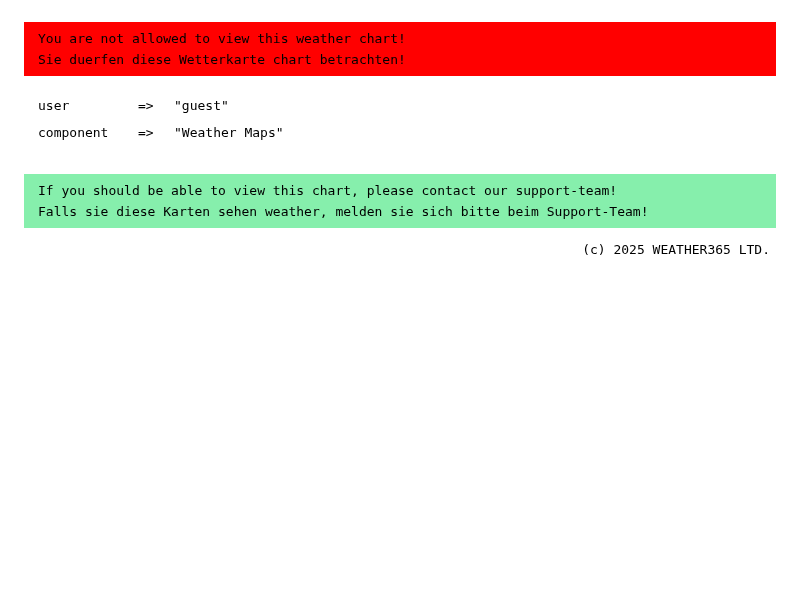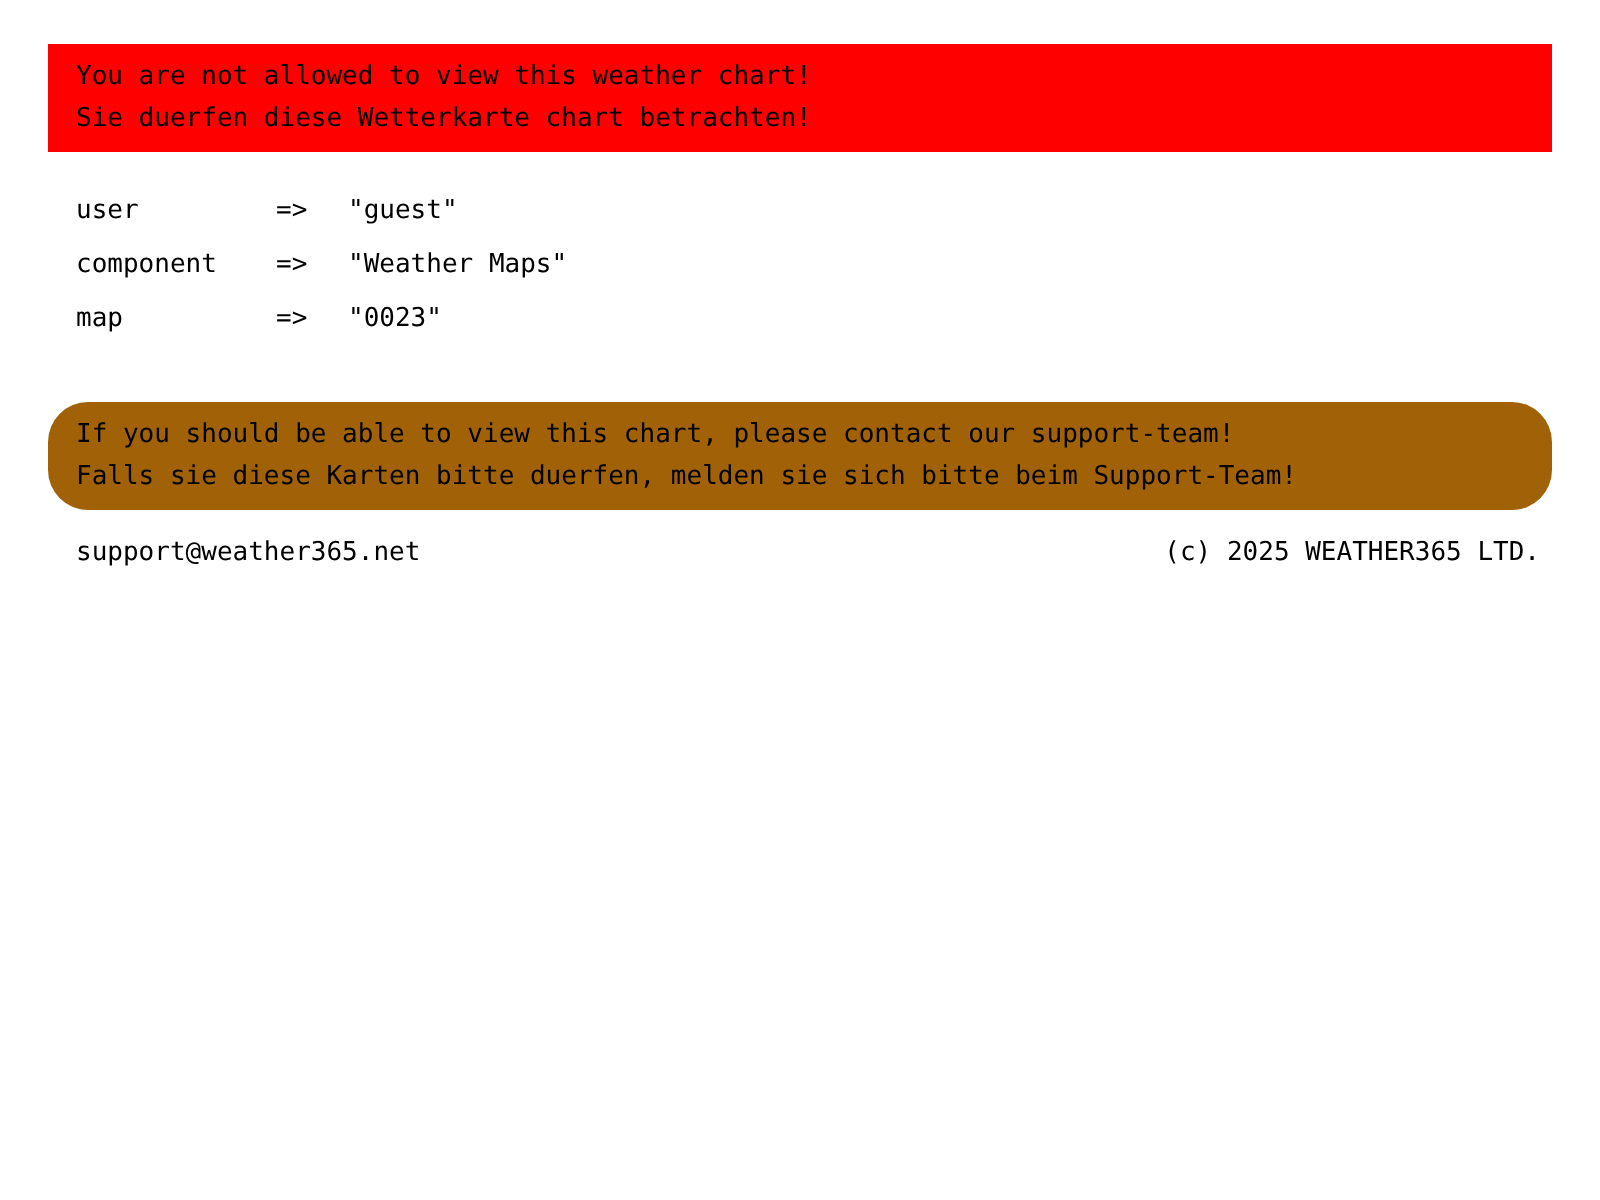--- a/index.html
+++ b/index.html
@@ -27,25 +27,24 @@
     line-height: 21px;
     white-space: nowrap;
   }
   .banner-error {
     background: #ff0000;
     color: #000000;
     margin-top: 22px;
     width: 752px;
   }
   .banner-ok {
-    background: #a16207;
+    background: #86efac;
     color: #000000;
     margin-top: 0;
     width: 752px;
-    border-radius: 20px;
   }
   .banner-line {
     display: block;
   }
   .params {
     margin: 20px 16px 0 38px;
     border-collapse: collapse;
   }
   .params td {
     padding: 0 0 7px 0;
@@ -100,33 +99,27 @@
       <tr>
         <td class="key">user</td>
         <td class="arrow">=&gt;</td>
         <td class="val">"guest"</td>
       </tr>
       <tr>
         <td class="key">component</td>
         <td class="arrow">=&gt;</td>
         <td class="val">"Weather Maps"</td>
       </tr>
-      <tr>
-        <td class="key">map</td>
-        <td class="arrow">=&gt;</td>
-        <td class="val">"0023"</td>
-      </tr>
     </tbody>
   </table>
 
   <div class="spacer-top"></div>
 
   <div class="banner banner-ok">
     <span class="banner-line">If you should be able to view this chart, please contact our support-team!</span>
-    <span class="banner-line">Falls sie diese Karten bitte duerfen, melden sie sich bitte beim Support-Team!</span>
+    <span class="banner-line">Falls sie diese Karten sehen weather, melden sie sich bitte beim Support-Team!</span>
   </div>
 
   <div class="footer">
-    <span class="footer-left">support@weather365.net</span>
     <span class="footer-right">(c) 2025 WEATHER365 LTD.</span>
   </div>
 
 </div>
 
 </body></html>

